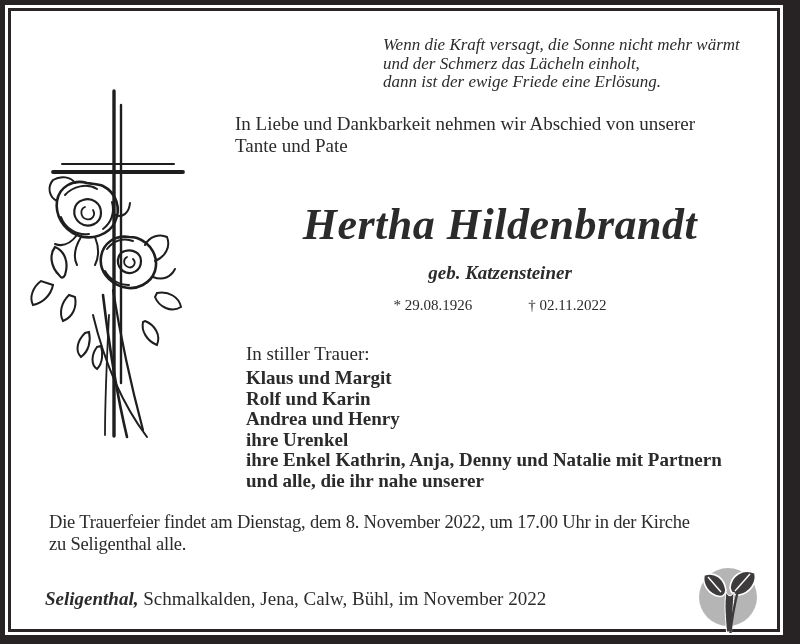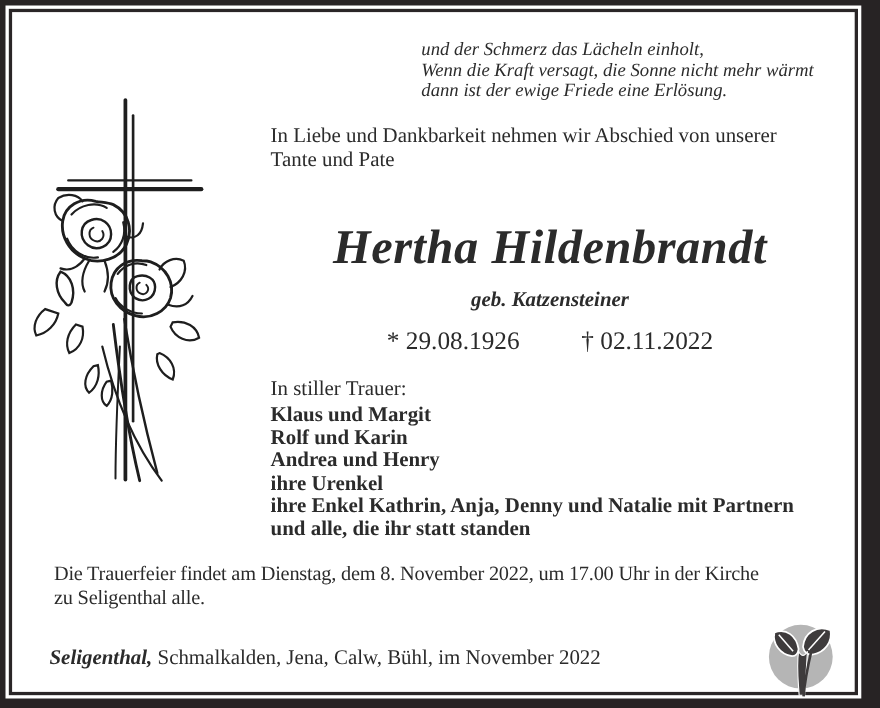--- a/index.html
+++ b/index.html
@@ -29,21 +29,21 @@
 
   .quote {
     left: 372px;
     top: 25px;
     font-style: italic;
     font-size: 17px;
     line-height: 18.5px;
     white-space: nowrap;
   }
   .intro {
-    left: 235px;
+    left: 224px;
     top: 102px;
     font-size: 19px;
     line-height: 21.5px;
     white-space: nowrap;
   }
   .center-col {
     left: 219px;
     width: 540px;
     text-align: center;
   }
@@ -57,21 +57,21 @@
   }
   .maiden {
     top: 251px;
     font-size: 19px;
     font-weight: bold;
     line-height: 22px;
     font-style: italic;
   }
   .dates {
     top: 286px;
-    font-size: 23px;
+    font-size: 15px;
     display: flex;
     justify-content: center;
     gap: 56px;
     text-align: center;
   }
   .mourning-label {
     left: 235px;
     top: 332px;
     font-size: 19px;
     line-height: 22px;
@@ -113,22 +113,22 @@
     width: 70px;
     height: 70px;
   }
 </style>
 </head>
 <body>
 
 <div class="card">
 
   <div class="abs quote">
+    <div>Wenn die Kraft versagt, die Sonne nicht mehr wärmt</div>
     <div>und der Schmerz das Lächeln einholt,</div>
-    <div>Wenn die Kraft versagt, die Sonne nicht mehr wärmt</div>
     <div>dann ist der ewige Friede eine Erlösung.</div>
   </div>
 
   <svg class="abs illustration" viewBox="0 0 190 360" aria-hidden="true">
     <g stroke="#1e1e1e" fill="none" stroke-linecap="round">
 
       <path d="M89,6 V351" stroke-width="3.4"></path>
       <path d="M96,20 V298" stroke-width="2.4"></path>
 
       <path d="M37,79 H149" stroke-width="2"></path>
@@ -184,21 +184,21 @@
   </div>
 
   <div class="abs mourning-label">In stiller Trauer:</div>
 
   <div class="abs mourners">
     <div>Klaus und Margit</div>
     <div>Rolf und Karin</div>
     <div>Andrea und Henry</div>
     <div>ihre Urenkel</div>
     <div>ihre Enkel Kathrin, Anja, Denny und Natalie mit Partnern</div>
-    <div>und alle, die ihr statt standen</div>
+    <div>und alle, die ihr nahe unserer</div>
   </div>
 
   <div class="abs funeral">
     <div>Die Trauerfeier findet am Dienstag, dem 8. November 2022, um 17.00 Uhr in der Kirche</div>
     <div>zu Seligenthal alle.</div>
   </div>
 
   <div class="abs place-line">
     <span class="place-bold">Seligenthal,</span><span> Schmalkalden, Jena, Calw, Bühl, im November 2022</span>
   </div>

